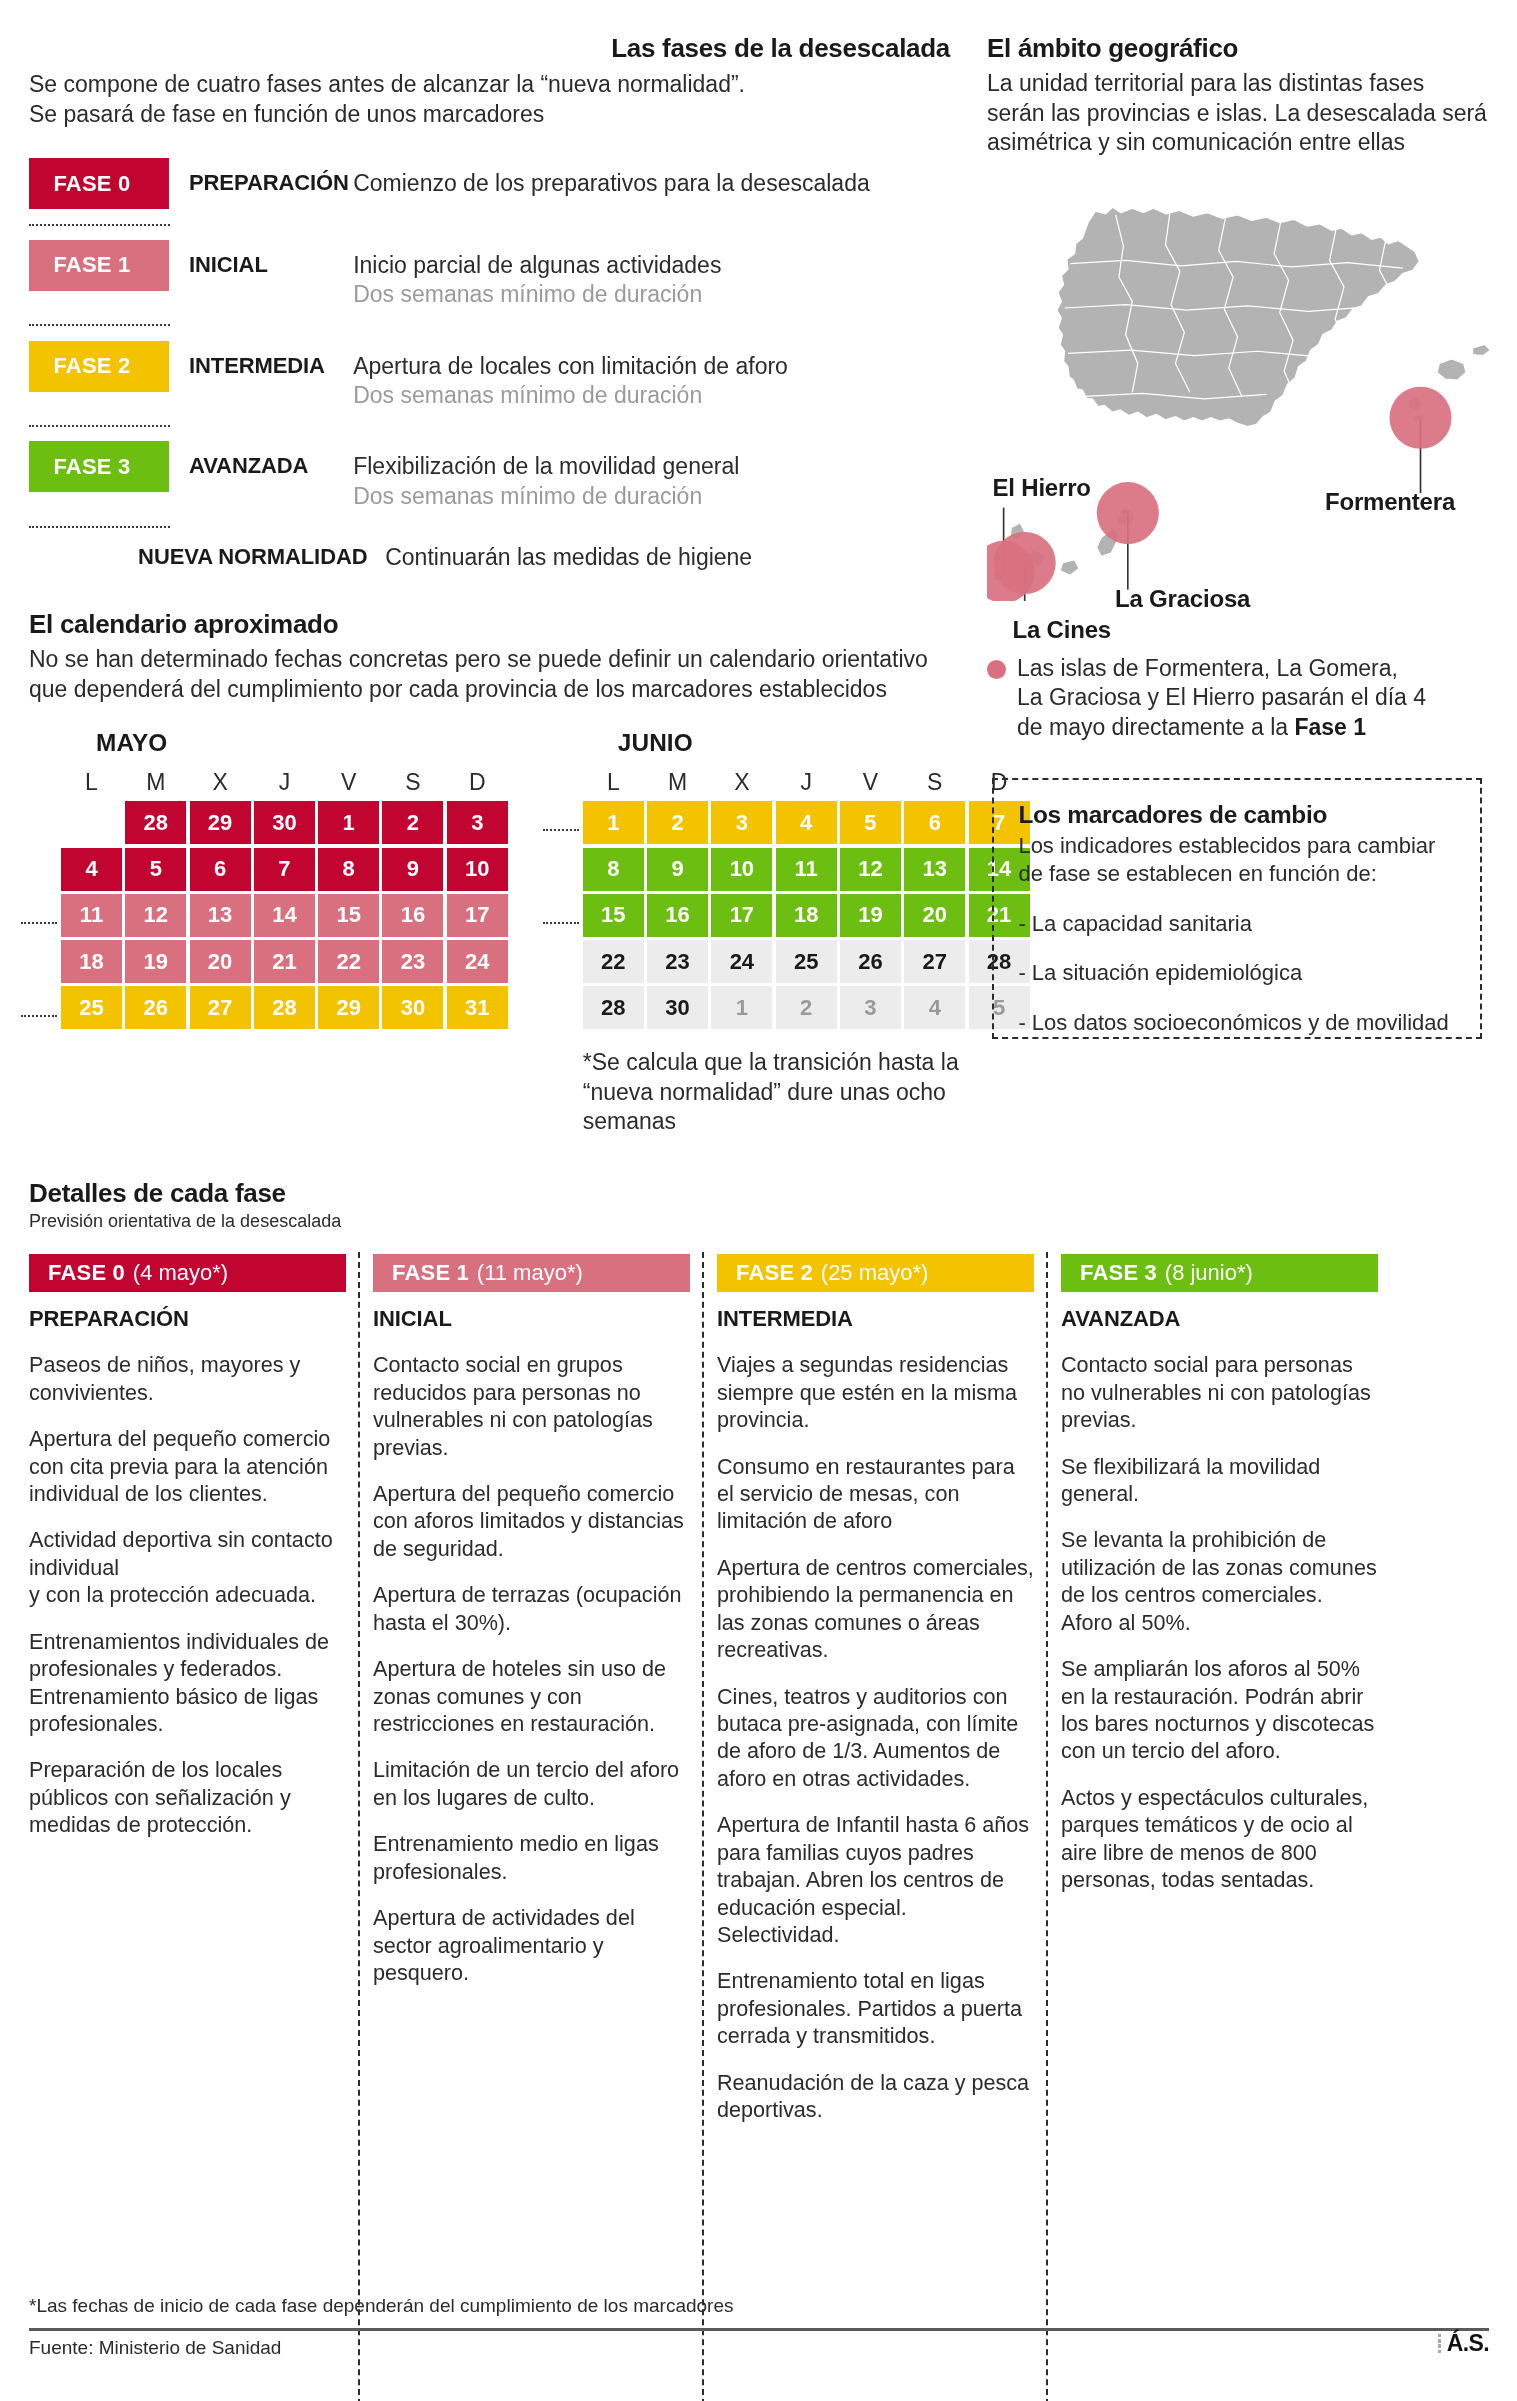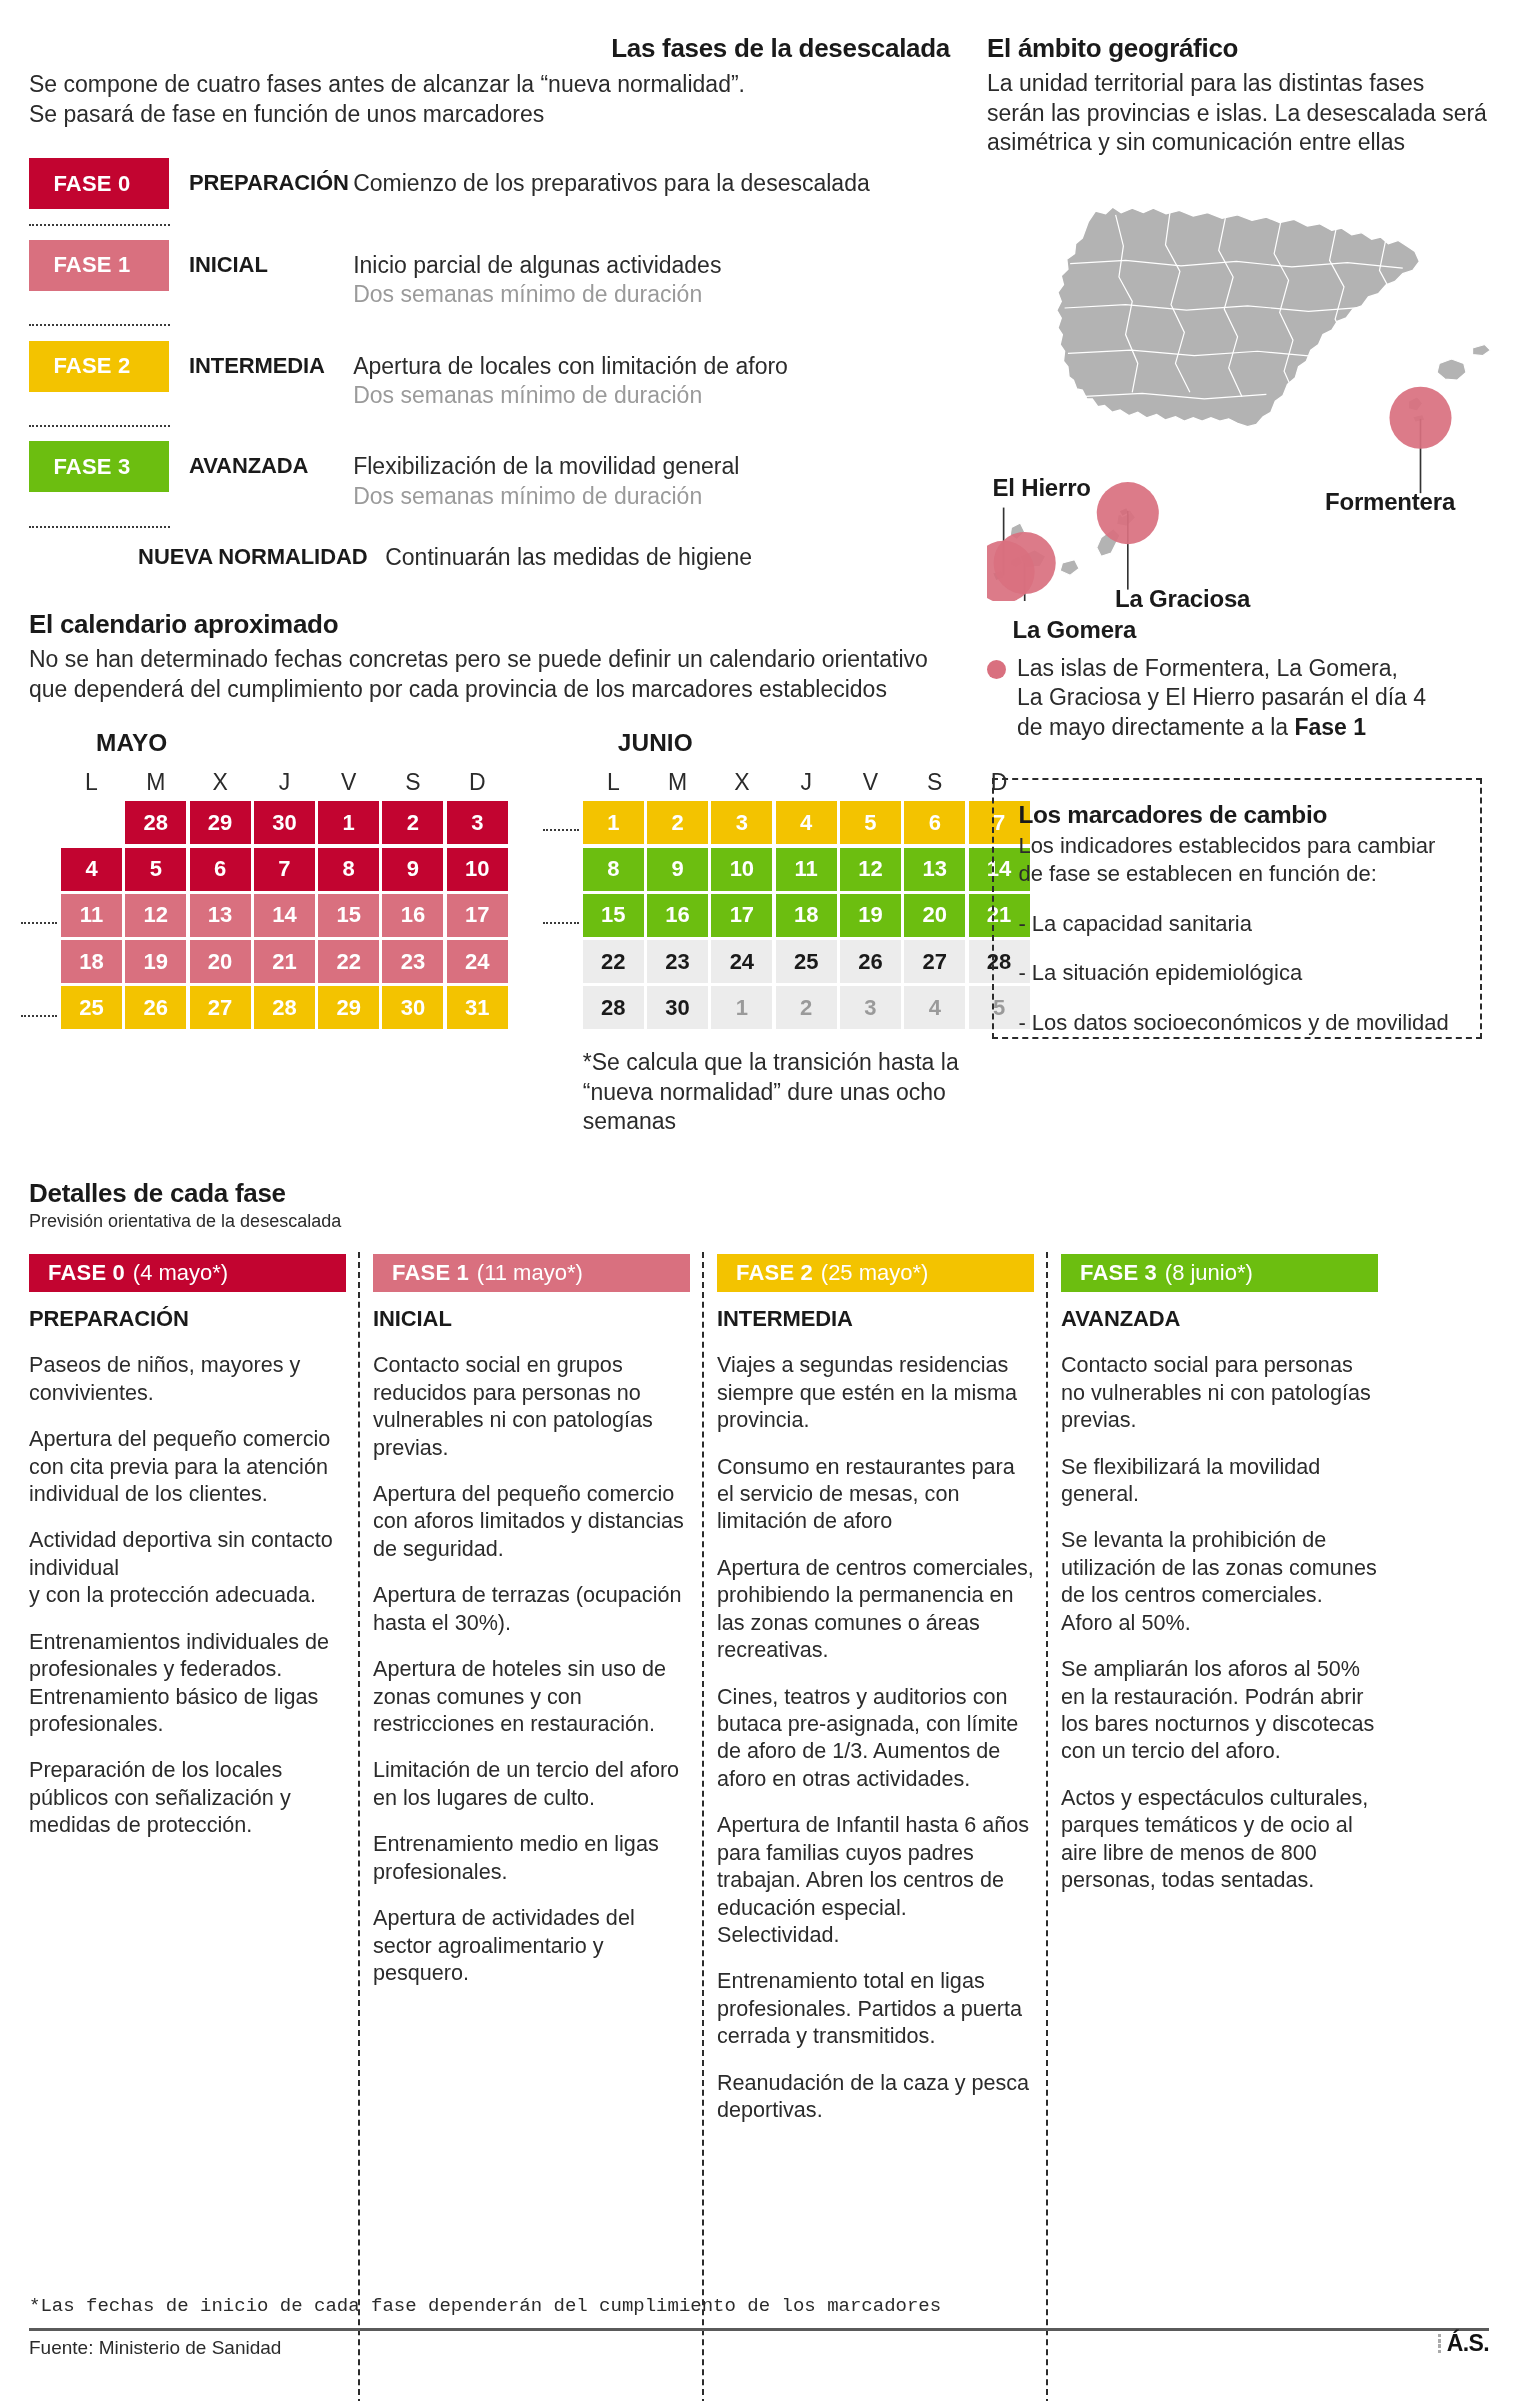--- a/index.html
+++ b/index.html
@@ -98,21 +98,21 @@
   .col-head .nm{font-weight:bold;font-size:22px;letter-spacing:0.2px;}
   .col-head .dt{font-size:22px;margin-left:7.8px;font-weight:400;}
   .col-head.f0{background:#c20430;}
   .col-head.f1{background:#d9707f;}
   .col-head.f2{background:#f3c300;}
   .col-head.f3{background:#6cbe10;}
   .col-sub{font-weight:bold;font-size:22px;color:#1a1a1a;margin-top:14.4px;letter-spacing:-0.1px;}
   .col p{font-size:21.6px;line-height:1.27;color:#2b2b2b;margin:19px 0 0 0;}
 
   
-  #footnote{position:absolute;left:29px;top:2295px;font-size:19px;color:#2b2b2b;font-family:Liberation Mono, monospace;}
+  #footnote{position:absolute;left:29px;top:2295px;font-size:19px;color:#2b2b2b;}
   #rule{position:absolute;left:29px;top:2328px;width:1460px;height:2.8px;background:#5a5a5a;}
   #source{position:absolute;left:29px;top:2337px;font-size:19px;color:#2b2b2b;}
   #logo{position:absolute;right:29px;top:2330px;display:flex;align-items:center;}
   #logo .bars{display:flex;flex-direction:column;justify-content:space-between;height:19px;margin-right:5.5px;}
   #logo .bars i{display:block;width:3.3px;height:3.3px;background:#aaa;}
   #logo .as{font-weight:bold;font-size:23px;color:#111;letter-spacing:-0.6px;}
 </style>
 </head>
 <body>
 
@@ -224,21 +224,21 @@
         <line x1="254" y1="618" x2="254" y2="760" stroke="#333" stroke-width="3"></line>
         <line x1="782" y1="452" x2="782" y2="586" stroke="#333" stroke-width="3"></line>
 
         <circle cx="30" cy="728" r="56" fill="#d9707f" opacity="0.92"></circle>
         <circle cx="68" cy="712" r="56" fill="#d9707f" opacity="0.92"></circle>
         <circle cx="254" cy="622" r="56" fill="#d9707f" opacity="0.92"></circle>
         <circle cx="782" cy="450" r="56" fill="#d9707f" opacity="0.92"></circle>
       </svg>
 
       <div class="map-label" style="left:5.5px;top:306px;">El Hierro</div>
-      <div class="map-label" style="left:25.5px;top:448px;">La Gomera</div>
+      <div class="map-label" style="left:25.5px;top:448px;">La Cines</div>
       <div class="map-label" style="left:128px;top:417px;">La Graciosa</div>
       <div class="map-label" style="left:338px;top:320px;">Formentera</div>
     </div>
 
     <div class="legend" style="margin-top:53px;">
       <div class="legend-dot"></div>
       <div class="legend-txt"><span style="white-space:pre-line">Las islas de Formentera, La Gomera,
 La Graciosa y El Hierro pasarán el día 4
 de mayo directamente a la </span><b>Fase 1</b></div>
     </div>

